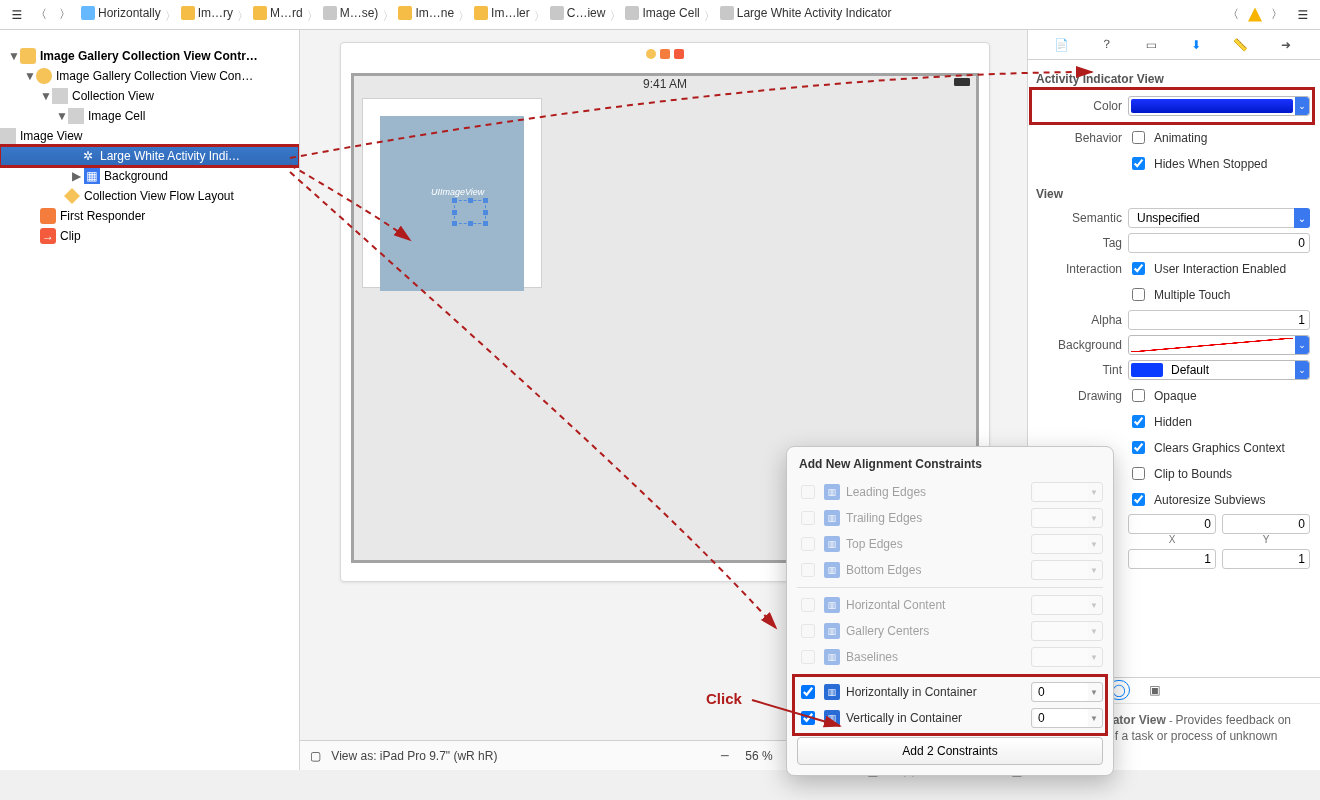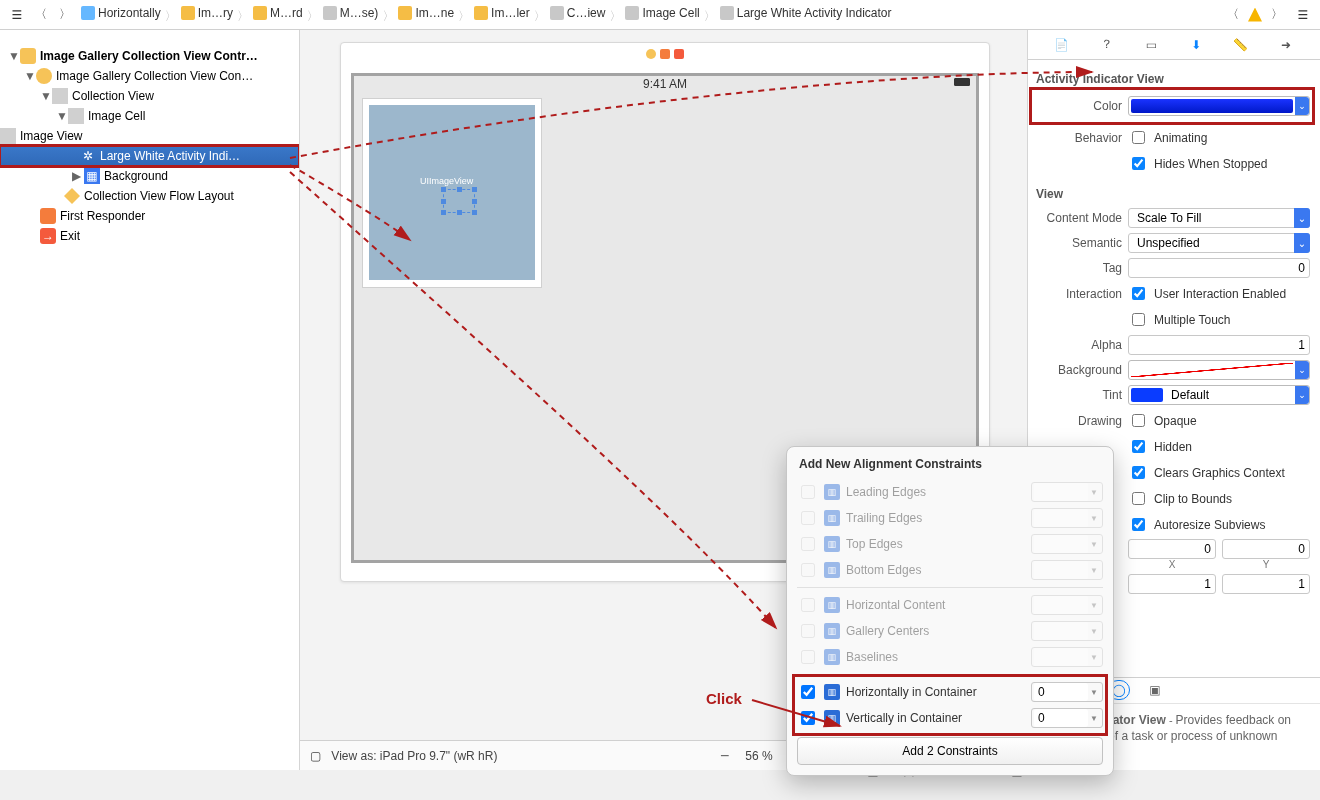--- a/index.html
+++ b/index.html
@@ -25,21 +25,21 @@
 
 .canvas-area { flex: 1; background: #f3f3f3; position: relative; display: flex; flex-direction: column; border-right: 1px solid #d5d5d5; }
 .canvas-body { flex: 1; position: relative; overflow: hidden; }
 .storyboard { position: absolute; left: 40px; top: 12px; width: 650px; height: 540px; background: #fff; border: 1px solid #d8d8d8; border-radius: 4px; box-shadow: 0 1px 3px rgba(0,0,0,.08); }
 .story-header { height: 22px; display: flex; align-items: center; justify-content: center; gap: 4px; }
 .shdot { width: 10px; height: 10px; border-radius: 2px; }
 .device { margin: 8px 10px; border: 3px solid #a3a3a3; height: 490px; background: #e8e8e8; position: relative; }
 .statusbar { height: 16px; display: flex; justify-content: center; align-items: center; font-size: 9px; color: #333; background:#e8e8e8; }
 .statusbar .bat { position: absolute; right: 6px; top: 2px; width: 16px; height: 8px; border: 1px solid #333; border-radius: 1px; background:#333;}
 .cell { position: absolute; left: 8px; top: 22px; width: 180px; height: 190px; background: #fff; border: 1px solid #d0d0d0; }
-.imgview { margin: 6px; height: 175px; background: #9cb7cc; position: relative; }
+.imgview { margin: 17px; height: 175px; background: #9cb7cc; position: relative; font-style: italic; }
 .ai-sel { position: absolute; left: 74px; top: 84px; width: 32px; height: 24px; border: 1px dashed #4e8ae0; }
 .ai-sel .lbl { position: absolute; top: -14px; left: -24px; color: #fff; font-size: 9px; white-space: nowrap; }
 .handle { position: absolute; width: 5px; height: 5px; background: #4e8ae0; }
 .handle.tl{top:-3px;left:-3px}.handle.tr{top:-3px;right:-3px}.handle.bl{bottom:-3px;left:-3px}.handle.br{bottom:-3px;right:-3px}
 .handle.tc{top:-3px;left:50%;margin-left:-2px}.handle.bc{bottom:-3px;left:50%;margin-left:-2px}
 .handle.ml{left:-3px;top:50%;margin-top:-2px}.handle.mr{right:-3px;top:50%;margin-top:-2px}
 
 .canvas-footer { height: 30px; border-top: 1px solid #d0d0d0; background: #fafafa; display: flex; align-items: center; padding: 0 10px; gap: 10px; color: #444;}
 .canvas-footer .spacer { flex: 1; }
 .zoombtn { font-size: 16px; color: #666; padding: 0 6px; }
@@ -176,21 +176,21 @@
     <div class="tree-row" style="padding-left:64px">
         <span class="ico" style="background:#f6c358;clip-path:polygon(50% 0,100% 50%,50% 100%,0 50%)"></span>
         <span>Collection View Flow Layout</span>
       </div>
     <div class="tree-row" style="padding-left:40px">
         <span class="ico" style="background:#f47c3c;border-radius:3px"></span>
         <span>First Responder</span>
       </div>
     <div class="tree-row" style="padding-left:40px">
         <span class="ico" style="background:#f45a3c;border-radius:3px;color:#fff">→</span>
-        <span>Exit</span>
+        <span>Clip</span>
       </div>
   </div>
 
   <div class="canvas-area">
     <div class="canvas-body">
       <div class="storyboard">
         <div class="story-header">
           <span class="shdot" style="background:#f6c358;border-radius:8px"></span>
           <span class="shdot" style="background:#f47c3c"></span>
           <span class="shdot" style="background:#f45a3c"></span>
@@ -265,24 +265,20 @@
           <span class="ctl">
             <label class="cb">
               <input type="checkbox" checked="" style="">
               <span>Hides When Stopped</span>
             </label>
           </span>
         </div>
 
       <div class="sect-title" style="margin-top:12px">View</div>
       <div class="row">
-          <span class="lab">Content Mode</span>
-          <span class="ctl select-wrap bluearrow"><select><option>Scale To Fill</option></select></span>
-        </div>
-      <div class="row">
           <span class="lab">Semantic</span>
           <span class="ctl select-wrap bluearrow"><select><option>Unspecified</option></select></span>
         </div>
       <div class="row">
           <span class="lab">Tag</span>
           <span class="ctl"><input type="text" style="text-align: right;" value="0"></span>
         </div>
       <div class="row">
           <span class="lab">Interaction</span>
           <span class="ctl">

